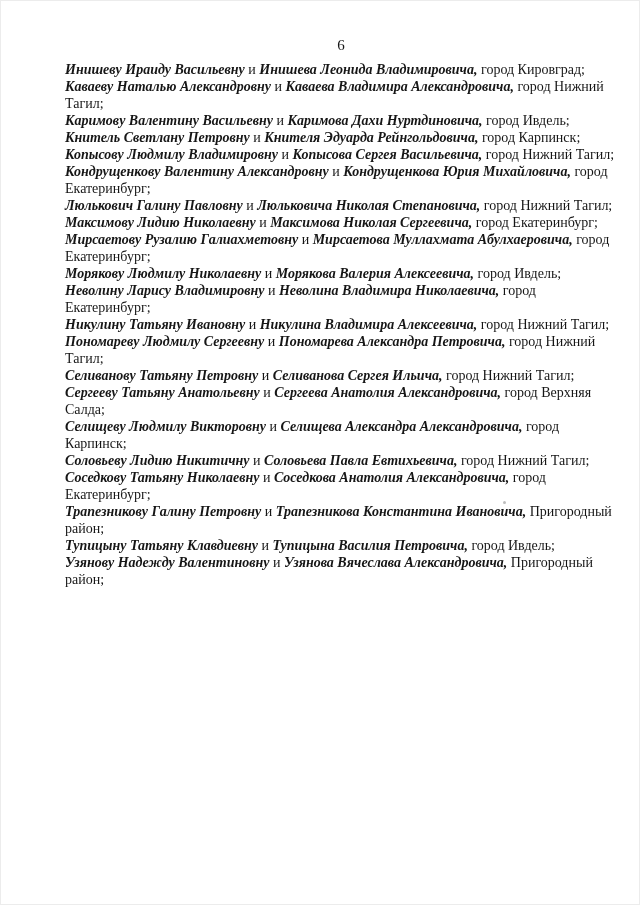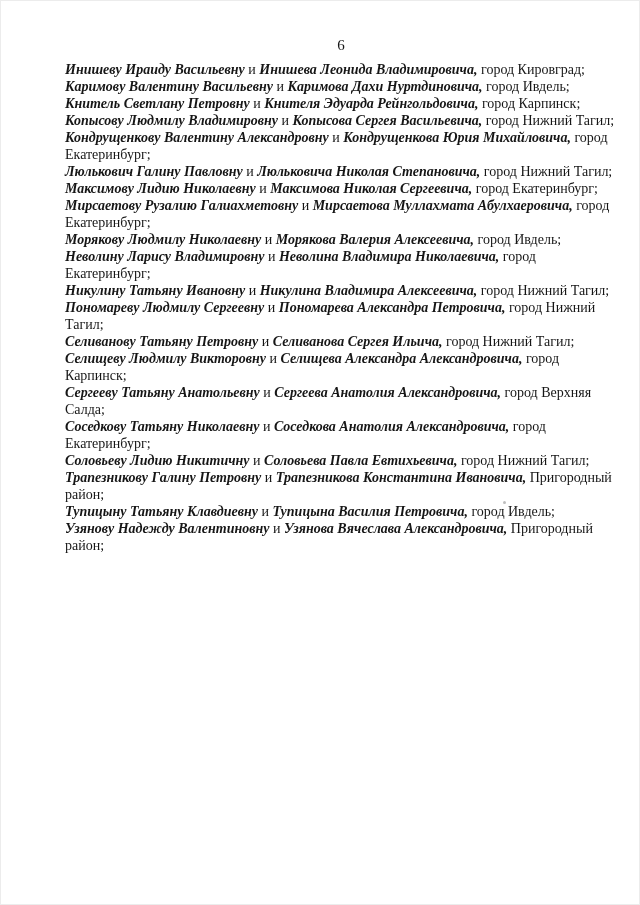--- a/index.html
+++ b/index.html
@@ -76,20 +76,24 @@
 <body>
 
 <div class="page">
   <div class="page-number">6</div>
   <div class="content">
   <p class="entry">
     <span class="line line1"><span class="nm">Инишеву Ираиду Васильевну</span><span class="pl"> и </span><span class="nm">Инишева Леонида Владимировича,</span></span>
     <span class="line line2"><span class="pl">город Кировград;</span></span>
   </p>
 
+  <p class="entry">
+    <span class="line line1"><span class="nm">Каваеву Наталью Александровну</span><span class="pl"> и </span><span class="nm">Каваева Владимира Александровича,</span></span>
+    <span class="line line2"><span class="pl">город Нижний Тагил;</span></span>
+  </p>
 
   <p class="entry">
     <span class="line line1"><span class="nm">Каримову Валентину Васильевну</span><span class="pl"> и </span><span class="nm">Каримова Дахи Нуртдиновича,</span></span>
     <span class="line line2"><span class="pl">город Ивдель;</span></span>
   </p>
 
 
   <p class="entry">
     <span class="line line1"><span class="nm">Книтель Светлану Петровну</span><span class="pl"> и </span><span class="nm">Кнителя Эдуарда Рейнгольдовича,</span></span>
     <span class="line line2"><span class="pl">город Карпинск;</span></span>
@@ -140,37 +144,37 @@
     <span class="line line1"><span class="nm">Пономареву Людмилу Сергеевну</span><span class="pl"> и </span><span class="nm">Пономарева Александра Петровича,</span></span>
     <span class="line line2"><span class="pl">город Нижний Тагил;</span></span>
   </p>
 
   <p class="entry">
     <span class="line line1"><span class="nm">Селиванову Татьяну Петровну</span><span class="pl"> и </span><span class="nm">Селиванова Сергея Ильича,</span></span>
     <span class="line line2"><span class="pl">город Нижний Тагил;</span></span>
   </p>
 
   <p class="entry">
+    <span class="line line1"><span class="nm">Сергееву Татьяну Анатольевну</span><span class="pl"> и </span><span class="nm">Сергеева Анатолия Александровича,</span></span>
+    <span class="line line2"><span class="pl">город Верхняя Салда;</span></span>
+  </p>
+
+  <p class="entry">
     <span class="line line1"><span class="nm">Селищеву Людмилу Викторовну</span><span class="pl"> и </span><span class="nm">Селищева Александра Александровича,</span></span>
     <span class="line line2"><span class="pl">город Карпинск;</span></span>
   </p>
 
   <p class="entry">
-    <span class="line line1"><span class="nm">Сергееву Татьяну Анатольевну</span><span class="pl"> и </span><span class="nm">Сергеева Анатолия Александровича,</span></span>
-    <span class="line line2"><span class="pl">город Верхняя Салда;</span></span>
+    <span class="line line1"><span class="nm">Соловьеву Лидию Никитичну</span><span class="pl"> и </span><span class="nm">Соловьева Павла Евтихьевича,</span></span>
+    <span class="line line2"><span class="pl">город Нижний Тагил;</span></span>
   </p>
 
   <p class="entry">
     <span class="line line1"><span class="nm">Соседкову Татьяну Николаевну</span><span class="pl"> и </span><span class="nm">Соседкова Анатолия Александровича,</span></span>
     <span class="line line2"><span class="pl">город Екатеринбург;</span></span>
-  </p>
-
-  <p class="entry">
-    <span class="line line1"><span class="nm">Соловьеву Лидию Никитичну</span><span class="pl"> и </span><span class="nm">Соловьева Павла Евтихьевича,</span></span>
-    <span class="line line2"><span class="pl">город Нижний Тагил;</span></span>
   </p>
 
   <p class="entry">
     <span class="line line1"><span class="nm">Трапезникову Галину Петровну</span><span class="pl"> и </span><span class="nm">Трапезникова Константина Ивановича,</span></span>
     <span class="line line2"><span class="pl">Пригородный район;</span></span>
   </p>
 
   <p class="entry">
     <span class="line line1"><span class="nm">Тупицыну Татьяну Клавдиевну</span><span class="pl"> и </span><span class="nm">Тупицына Василия Петровича,</span></span>
     <span class="line line2"><span class="pl">город Ивдель;</span></span>

